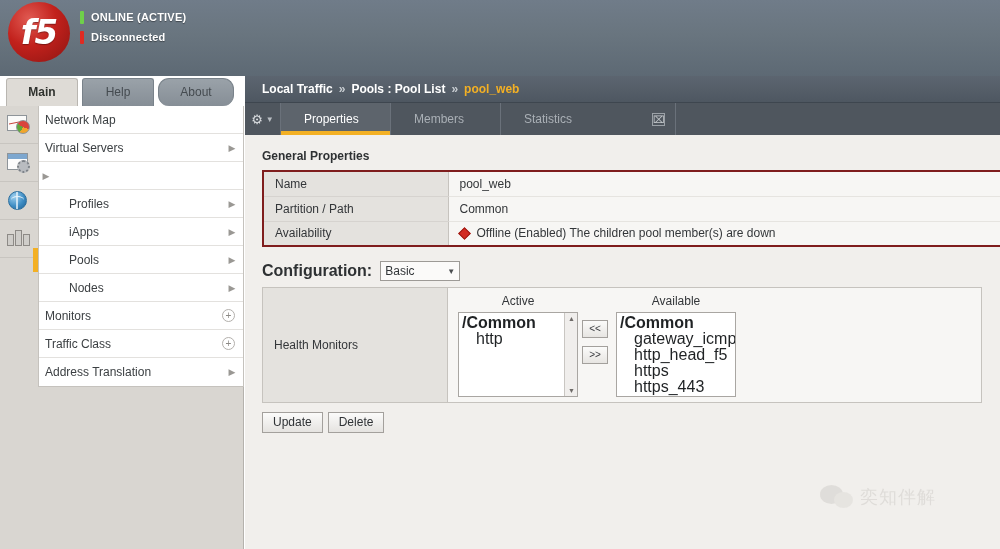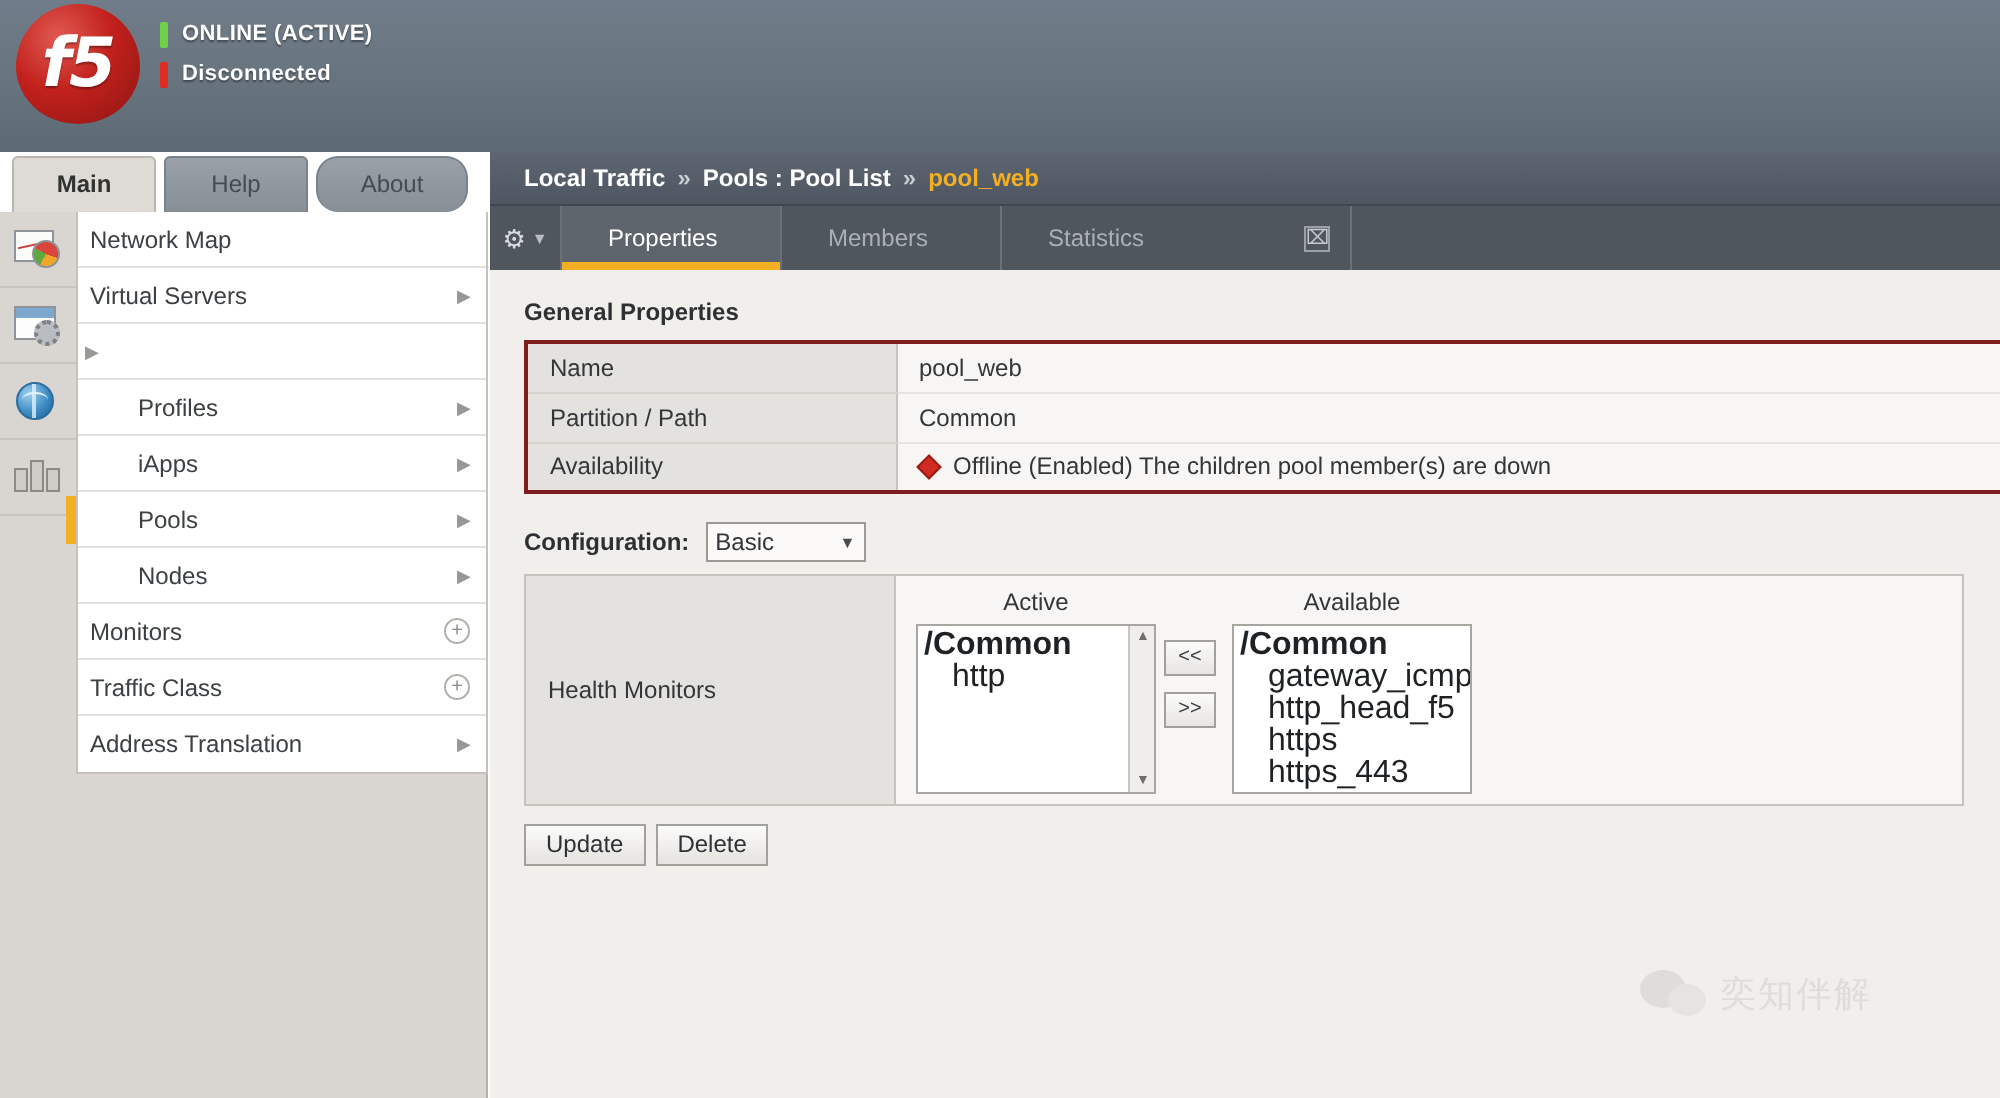--- a/index.html
+++ b/index.html
@@ -201,21 +201,21 @@
     width: 398px; height: 19px; background: #ffffff;
     border: 1px solid #a9a6a2; border-top-color: #8b8884;
   }
   .avail-row { display: flex; align-items: center; }
   .diamond {
     width: 9px; height: 9px; background: #d22b22; border: 1px solid #9c1a13;
     transform: rotate(45deg); margin-right: 8px; flex: 0 0 9px;
   }
 
   .config-line { display: flex; align-items: center; margin: 14px 0 6px 17px; }
-  .config-label { font-size: 12px; font-weight: bold; color: #2e3133; margin-right: 8px; }
+  .config-label { font-size: 16px; font-weight: bold; color: #2e3133; margin-right: 8px; }
   .config-select {
     width: 80px; height: 20px; background: #fbfaf9;
     border: 1px solid #9d9a96; display: flex; align-items: center;
     padding: 0 4px; font-size: 12px; color: #333639; cursor: pointer;
   }
   .config-select .cs-val { flex: 1; }
   .config-select .cs-caret { font-size: 8px; color: #4a4d50; }
 
   .cfg-table {
     margin-left: 17px; width: 720px; height: 116px;

